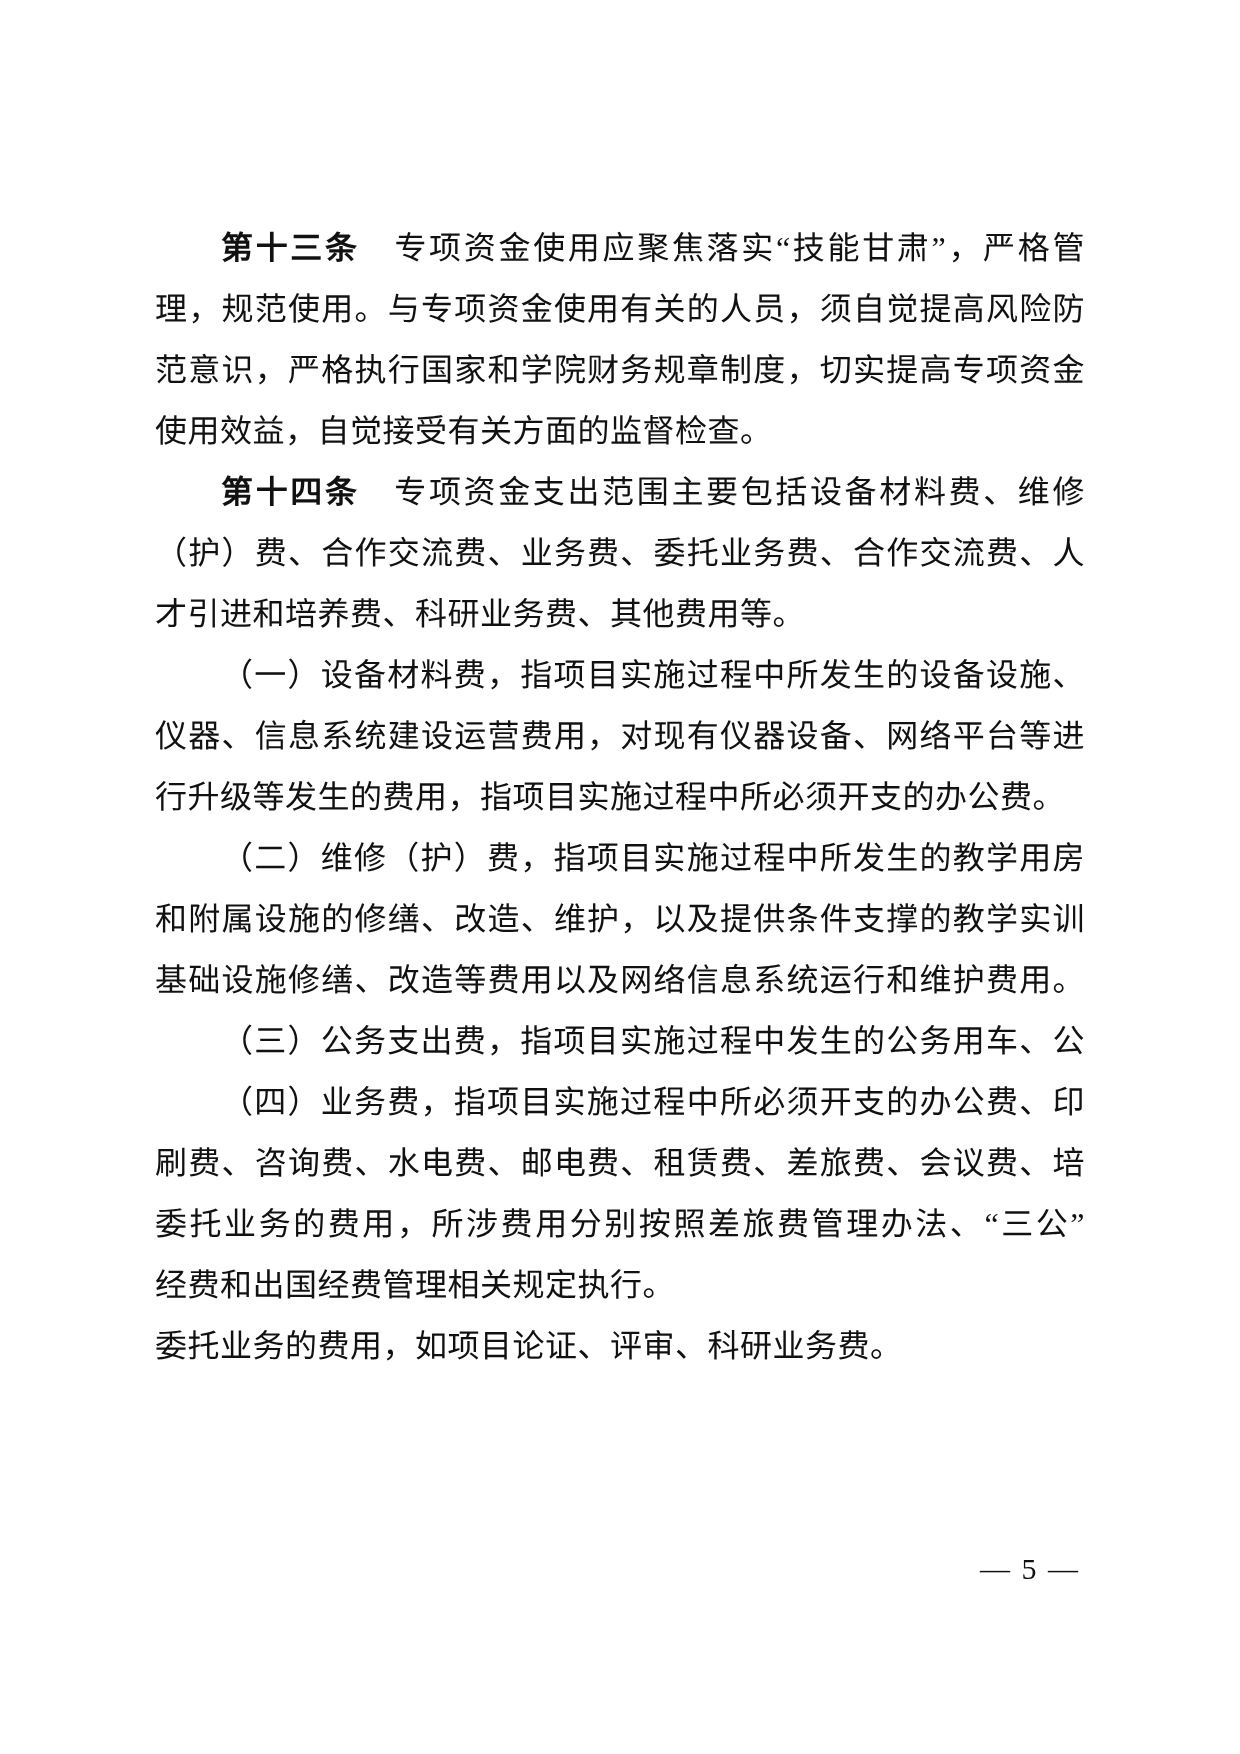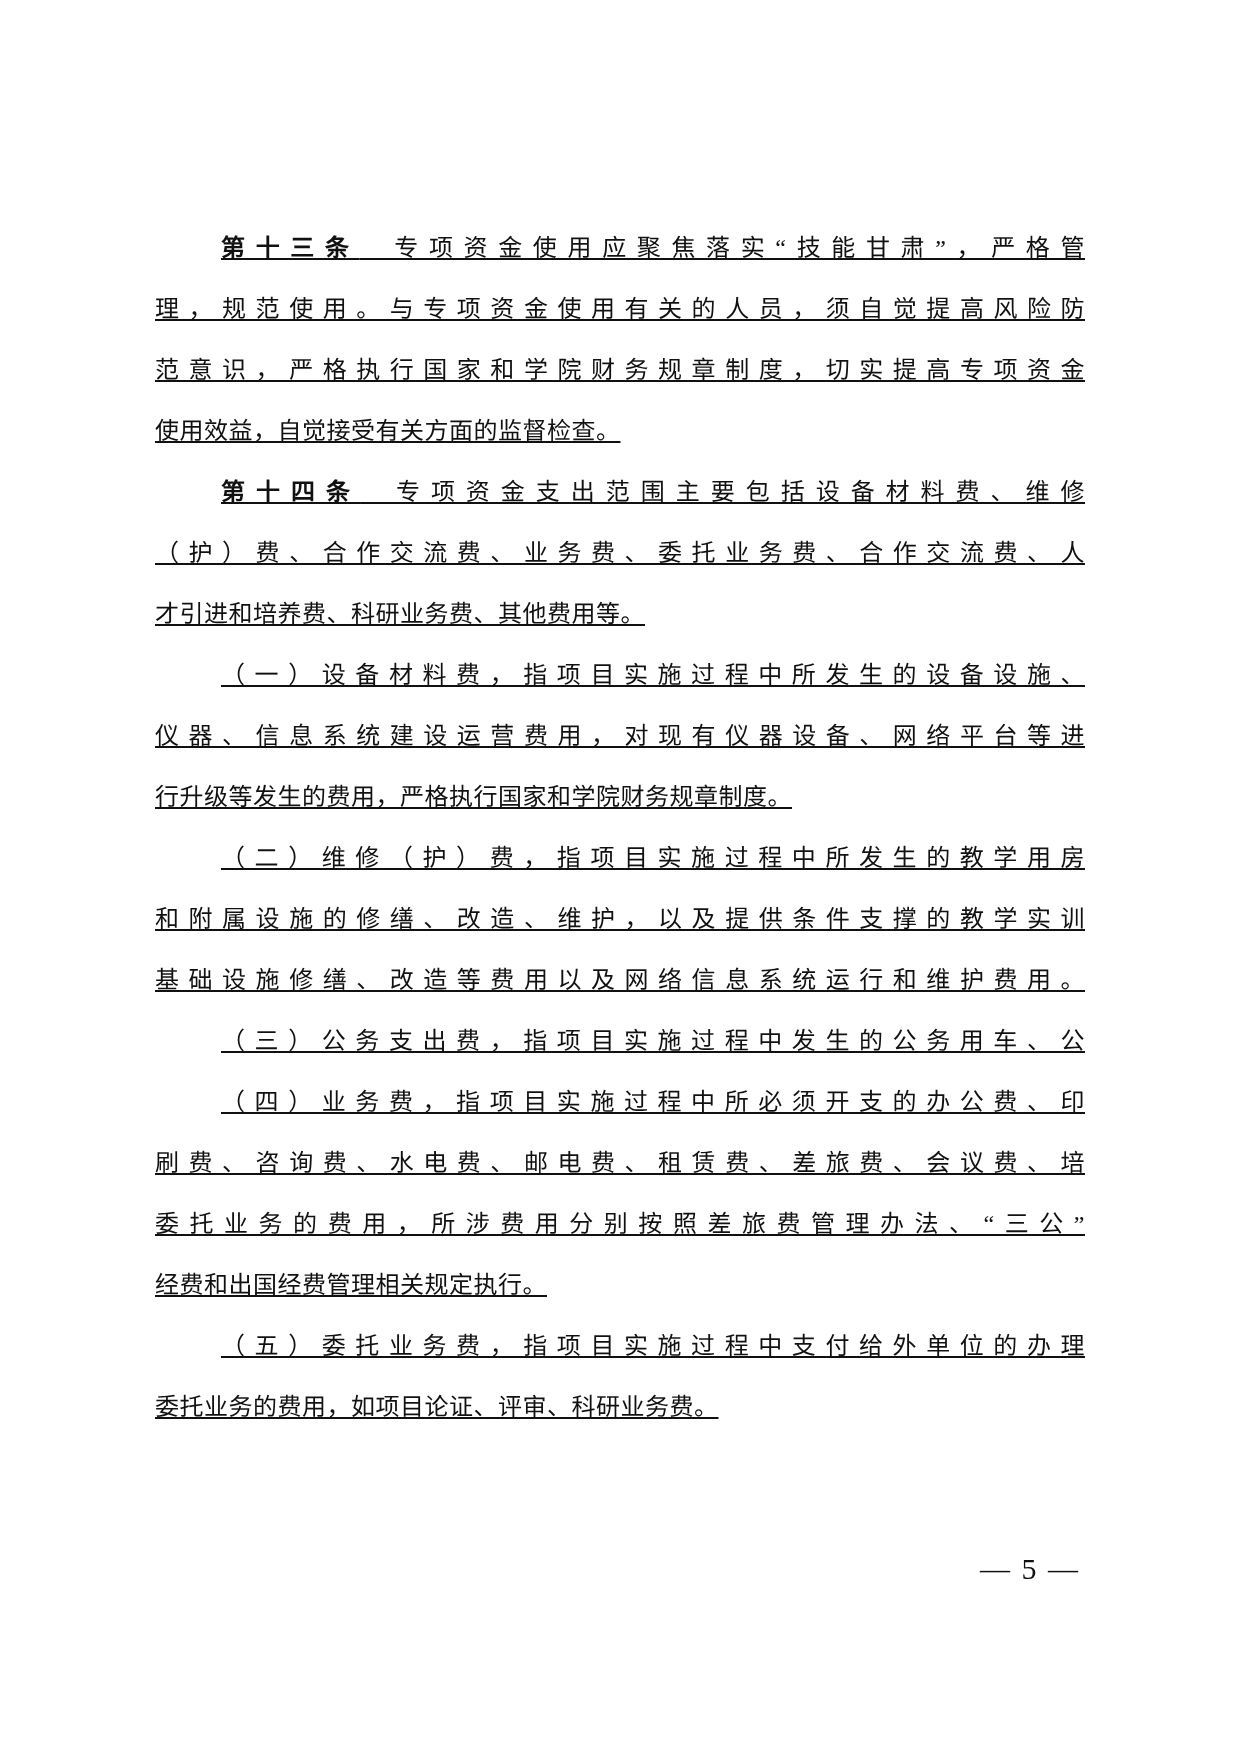--- a/index.html
+++ b/index.html
@@ -21,25 +21,24 @@
     background: #ffffff;
   }
   .doc-body {
     position: absolute;
     left: 155px;
     top: 218px;
     width: 930px;
   }
   .line {
     line-height: 61px;
-    font-size: 24px;
+    font-size: 32px;
     letter-spacing: 0.5px;
     white-space: normal;
     text-align: left;
-    text-decoration: underline;
   }
   .line.justify {
     text-align: justify;
     text-align-last: justify;
     text-justify: inter-character;
   }
   .line.indent {
     padding-left: 66px;
   }
   .run { font-weight: normal; }
@@ -60,26 +59,25 @@
   <div class="doc-body">
       <div class="line justify indent"><span class="run bold">第十三条</span><span class="run">　专项资金使用应聚焦落实“技能甘肃”，严格管</span></div>
       <div class="line justify"><span class="run">理，规范使用。与专项资金使用有关的人员，须自觉提高风险防</span></div>
       <div class="line justify"><span class="run">范意识，严格执行国家和学院财务规章制度，切实提高专项资金</span></div>
       <div class="line"><span class="run">使用效益，自觉接受有关方面的监督检查。</span></div>
       <div class="line justify indent"><span class="run bold">第十四条</span><span class="run">　专项资金支出范围主要包括设备材料费、维修</span></div>
       <div class="line justify"><span class="run">（护）费、合作交流费、业务费、委托业务费、合作交流费、人</span></div>
       <div class="line"><span class="run">才引进和培养费、科研业务费、其他费用等。</span></div>
       <div class="line justify indent"><span class="run">（一）设备材料费，指项目实施过程中所发生的设备设施、</span></div>
       <div class="line justify"><span class="run">仪器、信息系统建设运营费用，对现有仪器设备、网络平台等进</span></div>
-      <div class="line"><span class="run">行升级等发生的费用，严格执行国家和学院财务规章制度。</span></div>
+      <div class="line"><span class="run">行升级等发生的费用，指项目实施过程中所必须开支的办公费。</span></div>
       <div class="line justify indent"><span class="run">（二）维修（护）费，指项目实施过程中所发生的教学用房</span></div>
       <div class="line justify"><span class="run">和附属设施的修缮、改造、维护，以及提供条件支撑的教学实训</span></div>
       <div class="line justify"><span class="run">基础设施修缮、改造等费用以及网络信息系统运行和维护费用。</span></div>
       <div class="line justify indent"><span class="run">（三）公务支出费，指项目实施过程中发生的公务用车、公</span></div>
       <div class="line justify indent"><span class="run">（四）业务费，指项目实施过程中所必须开支的办公费、印</span></div>
       <div class="line justify"><span class="run">刷费、咨询费、水电费、邮电费、租赁费、差旅费、会议费、培</span></div>
       <div class="line justify"><span class="run">委托业务的费用，所涉费用分别按照差旅费管理办法、“三公”</span></div>
       <div class="line"><span class="run">经费和出国经费管理相关规定执行。</span></div>
-      <div class="line justify indent"><span class="run">（五）委托业务费，指项目实施过程中支付给外单位的办理</span></div>
       <div class="line"><span class="run">委托业务的费用，如项目论证、评审、科研业务费。</span></div>
     </div>
   <div class="page-footer">— 5 —</div>
 </div>
 
 </body></html>

